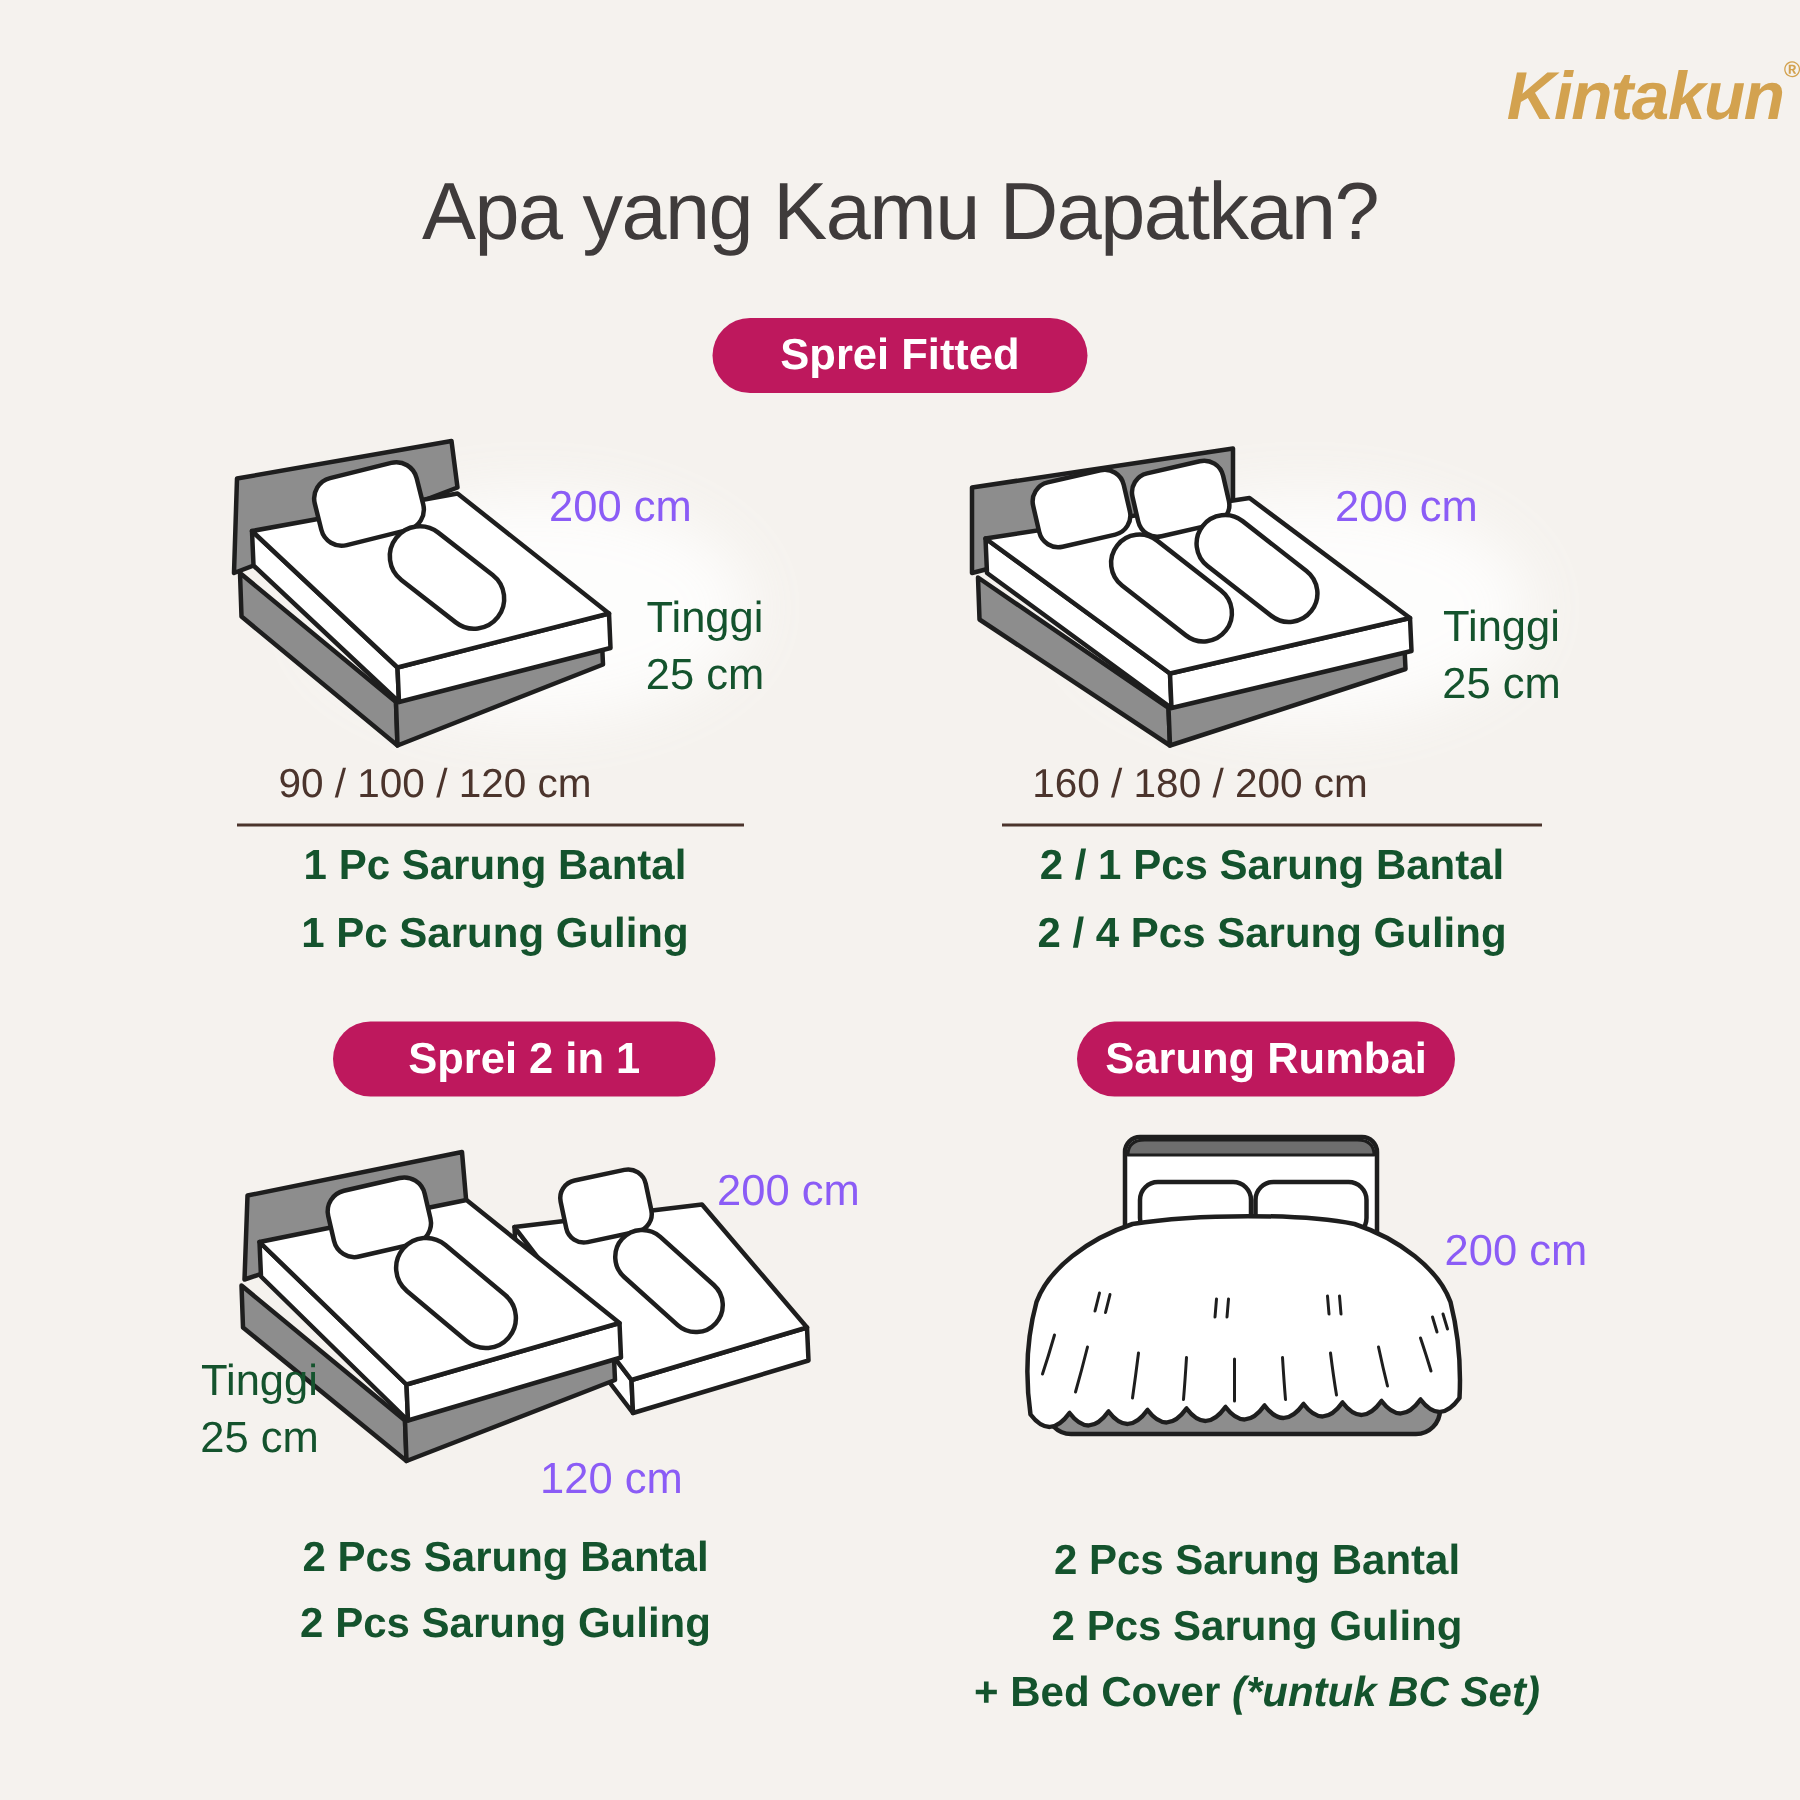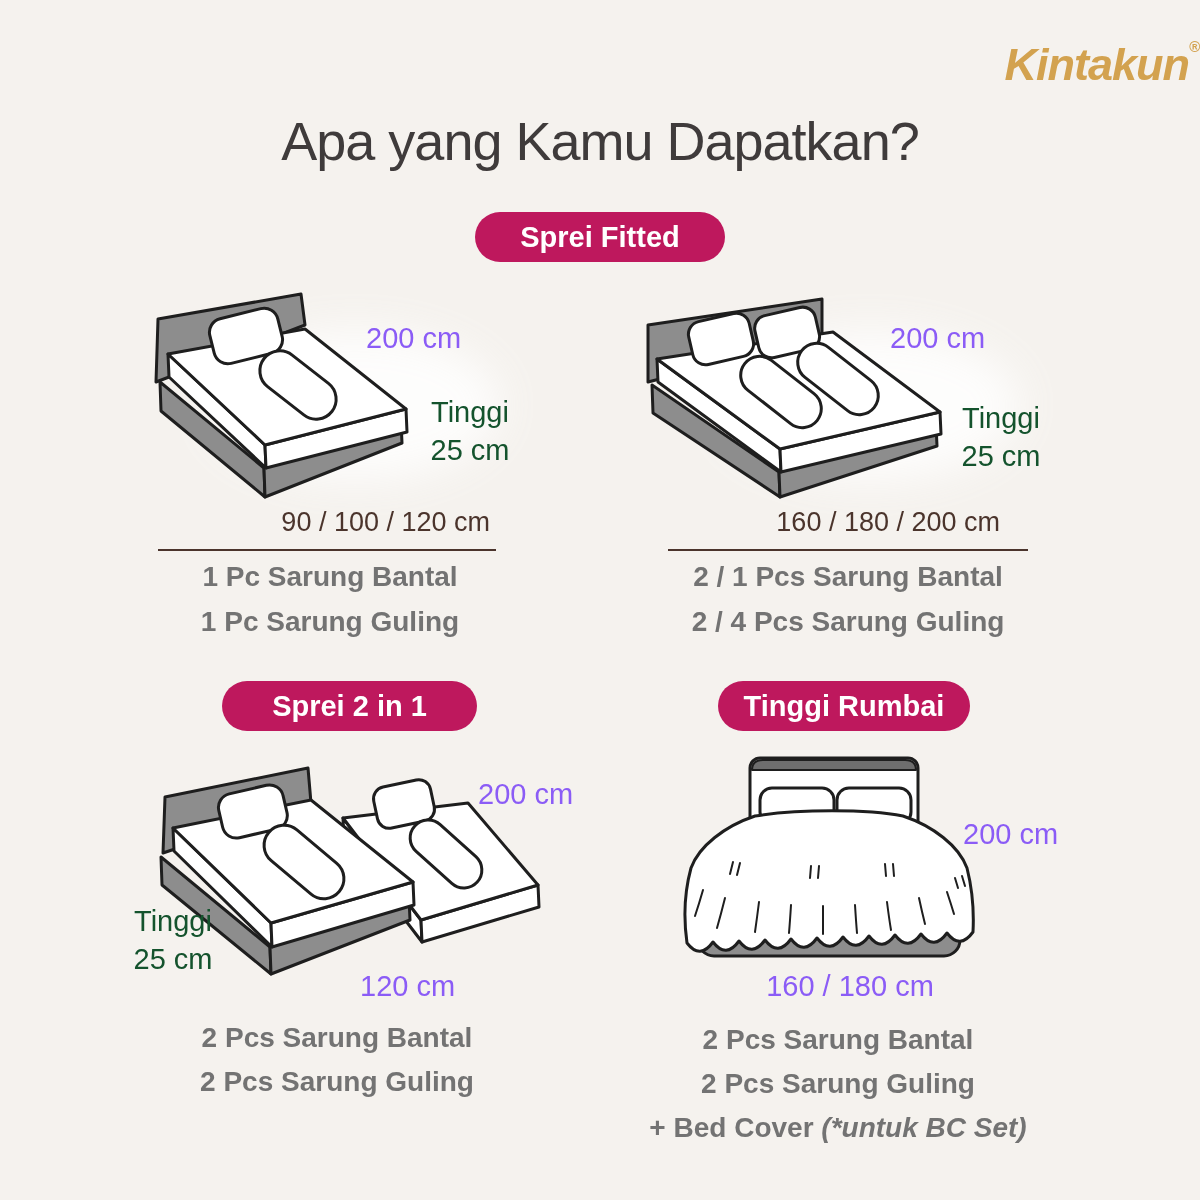--- a/index.html
+++ b/index.html
@@ -18,23 +18,23 @@
   .title{
     top:110px;left:0;width:100%;margin:0;text-align:center;
     font-size:54px;font-weight:400;color:#3F3B3B;letter-spacing:-1px;
   }
   .badge{
     background:#be185d;color:#FFFFFF;font-weight:bold;font-size:29px;
     height:50px;line-height:50px;text-align:center;border-radius:26px;
   }
   .label{font-size:29px;color:#8b5cf6;white-space:nowrap;}
   .tinggi{font-size:29px;color:#14532d;text-align:center;line-height:38px;}
-  .sizes{font-size:27px;color:#4B342C;text-align:right;}
+  .sizes{font-size:27px;color:#4B342C;text-align:center;}
   .hline{border-top:2px solid #4B342C;height:0;}
-  .contents{font-size:28px;font-weight:600;color:#737373;text-align:center;white-space:nowrap;}
+  .contents{font-size:28px;font-weight:600;color:#14532d;text-align:center;white-space:nowrap;}
   .glow{background:#FFFFFF;border-radius:50%;filter:blur(20px);opacity:.85;}
   svg{overflow:visible;}
 </style>
 </head>
 <body>
 
 <div class="canvas">
 
   <div class="abs logo">
     <span>Kintakun</span><sup>®</sup>
@@ -88,21 +88,21 @@
   <div class="abs hline" style="left:158px;top:549px;width:338px"></div>
   <div class="abs contents" style="left:130px;top:561px;width:400px">1 Pc Sarung Bantal</div>
   <div class="abs contents" style="left:130px;top:606px;width:400px">1 Pc Sarung Guling</div>
 
   <div class="abs sizes" style="left:600px;top:507px;width:400px">160 / 180 / 200 cm</div>
   <div class="abs hline" style="left:668px;top:549px;width:360px"></div>
   <div class="abs contents" style="left:648px;top:561px;width:400px">2 / 1 Pcs Sarung Bantal</div>
   <div class="abs contents" style="left:648px;top:606px;width:400px">2 / 4 Pcs Sarung Guling</div>
 
   <div class="abs badge" style="left:222px;top:681px;width:255px">Sprei 2 in 1</div>
-  <div class="abs badge" style="left:718px;top:681px;width:252px">Tinggi Rumbai</div>
+  <div class="abs badge" style="left:718px;top:681px;width:252px">Sarung Rumbai</div>
 
   <svg class="abs" style="left:113px;top:752px" width="480" height="270" viewBox="0 0 480 270">
     <g stroke="#1E1E1E" stroke-width="3" stroke-linejoin="round" stroke-linecap="round">
 
       <polygon points="230,66 308,168 309,190 231,88" fill="#FFFFFF"></polygon>
       <polygon points="308,168 425,133 426,155 309,190" fill="#FFFFFF"></polygon>
       <polygon points="230,66 355,51 425,133 308,168" fill="#FFFFFF"></polygon>
       <rect x="262" y="31" width="58" height="42" rx="12" fill="#FFFFFF" transform="rotate(-12 291 52)"></rect>
       <rect x="291" y="84" width="84" height="36" rx="18" fill="#FFFFFF" transform="rotate(42 333 102)"></rect>
 
@@ -149,21 +149,20 @@
         <path d="M 256,148 q 3,14 6,26"></path>
         <path d="M 284,142 q 4,12 7,22"></path>
         <path d="M 70,112 l -3,12 M 77,113 l -3,12"></path>
         <path d="M 148,116 l -1,12 M 156,116 l -1,12"></path>
         <path d="M 222,114 l 1,12 M 230,114 l 1,12"></path>
         <path d="M 292,128 l 3,10 M 299,126 l 3,10"></path>
       </g>
     </g>
   </svg>
   <div class="abs label" style="left:963px;top:818px">200 cm</div>
-  <div class="abs label" style="left:650px;top:970px;width:400px;text-align:center">160 / 180 cm</div>
 
   <div class="abs contents" style="left:137px;top:1022px;width:400px">2 Pcs Sarung Bantal</div>
   <div class="abs contents" style="left:137px;top:1066px;width:400px">2 Pcs Sarung Guling</div>
 
   <div class="abs contents" style="left:638px;top:1024px;width:400px">2 Pcs Sarung Bantal</div>
   <div class="abs contents" style="left:638px;top:1068px;width:400px">2 Pcs Sarung Guling</div>
   <div class="abs contents" style="left:638px;top:1112px;width:400px">
     <span>+ Bed Cover </span><span style="font-style:italic">(*untuk BC Set)</span>
   </div>
 

